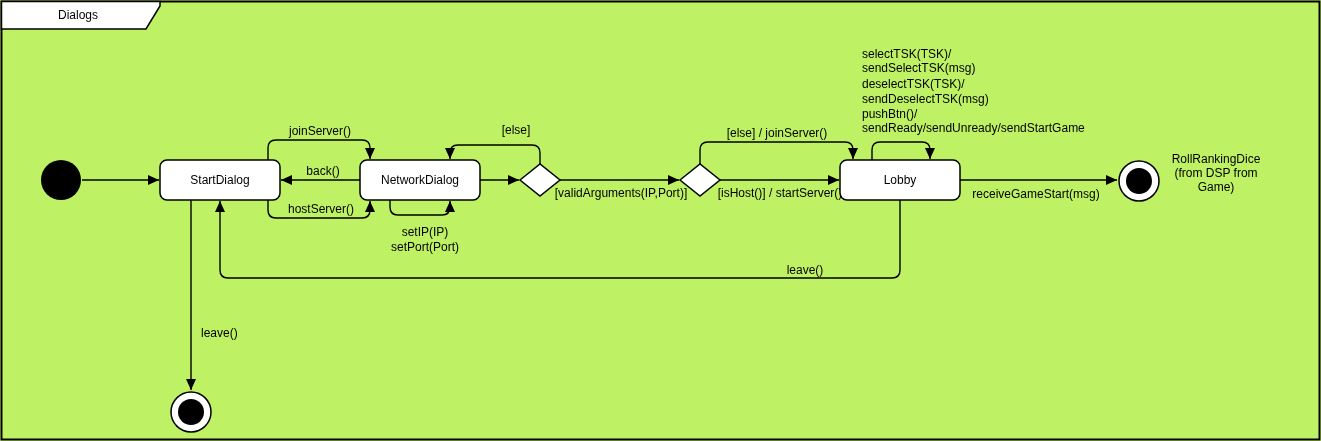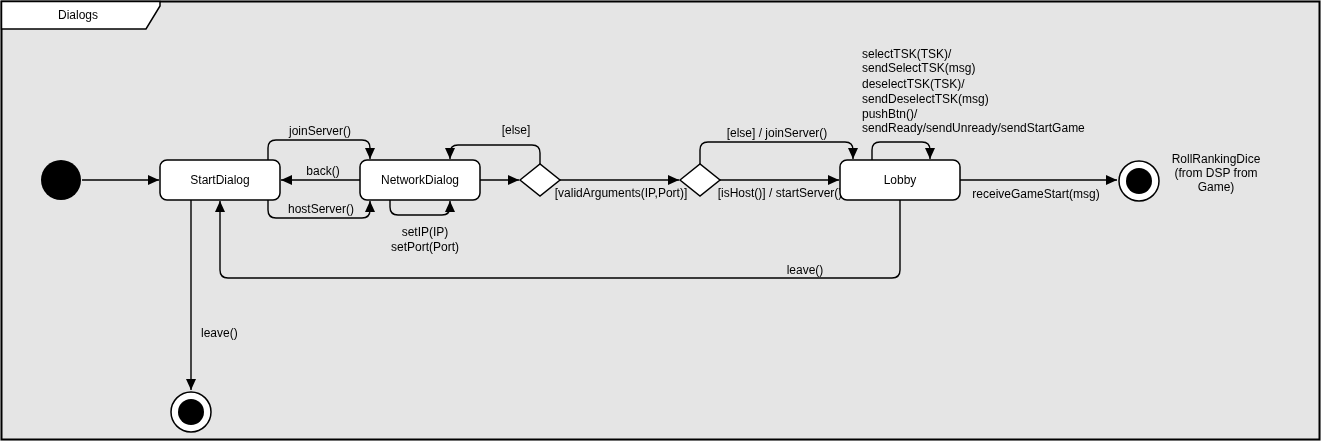--- a/index.html
+++ b/index.html
@@ -1,20 +1,20 @@
 <!DOCTYPE html>
 <html><head>
 <meta charset="utf-8">
 <style>
   html, body { margin: 0; padding: 0; background: #ffffff; }
   .canvas {
     position: relative;
     width: 1321px;
     height: 441px;
-    background: #e5e5e5;
+    background: #bef264;
     font-family: "Liberation Sans", sans-serif;
   }
   svg { display: block; }
   .edge { fill: none; stroke: #000000; stroke-width: 1.4; }
   .shape { fill: #ffffff; stroke: #000000; stroke-width: 1.5; }
   .solid { fill: #000000; stroke: none; }
   text {
     font-family: "Liberation Sans", sans-serif;
     font-size: 12px;
     fill: #000000;

